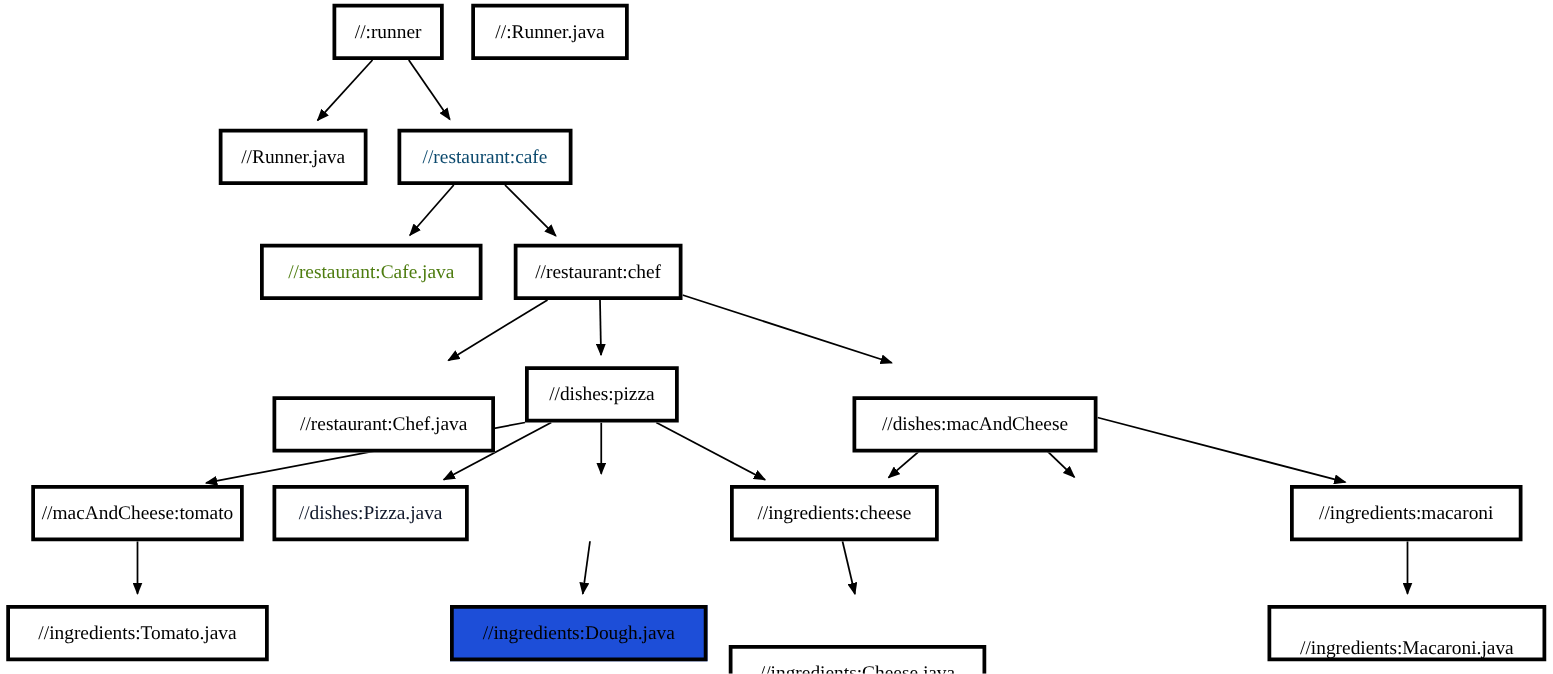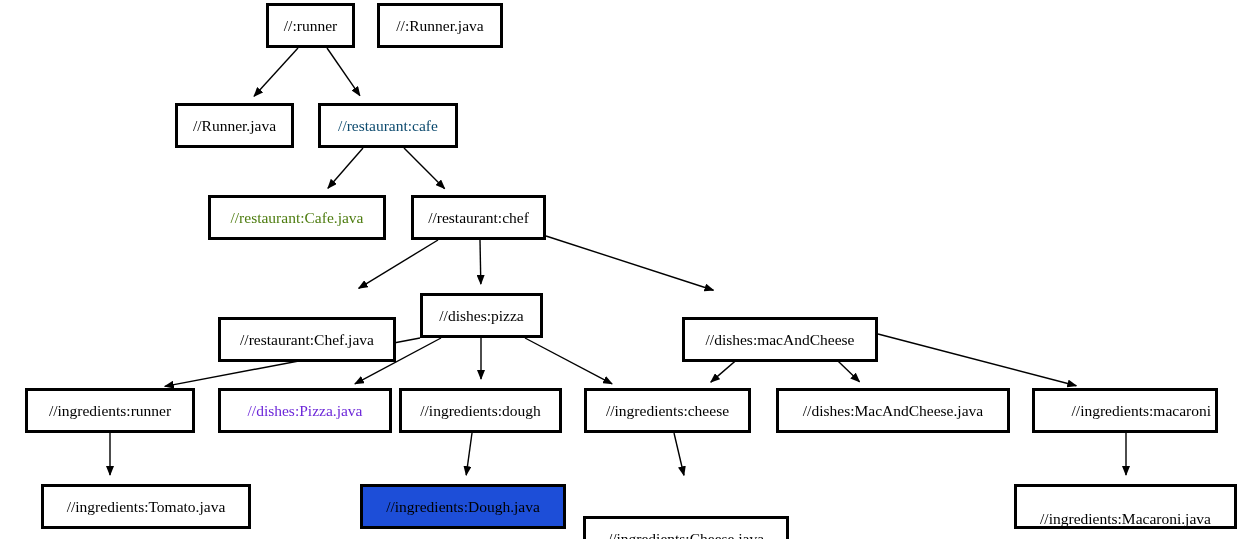--- a/index.html
+++ b/index.html
@@ -106,38 +106,32 @@
       <div class="graph-node" style="left: 218px; top: 293px; width: 178px; height: 45px; background: rgb(255, 255, 255); border-color: rgb(0, 0, 0); color: rgb(0, 0, 0); margin-top: 24px;">
         <span class="node-label">//restaurant:Chef.java</span>
       </div>
       <div class="graph-node" style="left: 420px; top: 293px; width: 123px; height: 45px; background: rgb(255, 255, 255); border-color: rgb(0, 0, 0); color: rgb(0, 0, 0);">
         <span class="node-label">//dishes:pizza</span>
       </div>
       <div class="graph-node" style="left: 682px; top: 293px; width: 196px; height: 45px; background: rgb(255, 255, 255); border-color: rgb(0, 0, 0); color: rgb(0, 0, 0); margin-top: 24px;">
         <span class="node-label">//dishes:macAndCheese</span>
       </div>
       <div class="graph-node" style="left: 25px; top: 388px; width: 170px; height: 45px; background: rgb(255, 255, 255); border-color: rgb(0, 0, 0); color: rgb(0, 0, 0);">
-        <span class="node-label">//ingredients:runner</span>
+        <span class="node-label">//macAndCheese:tomato</span>
       </div>
-      <div class="graph-node" style="left: 218px; top: 388px; width: 174px; height: 45px; background: rgb(255, 255, 255); border-color: rgb(0, 0, 0); color: #6d28d9;">
+      <div class="graph-node" style="left: 218px; top: 388px; width: 157px; height: 45px; background: rgb(255, 255, 255); border-color: rgb(0, 0, 0); color: #0f172a;">
         <span class="node-label">//dishes:Pizza.java</span>
-      </div>
-      <div class="graph-node" style="left: 399px; top: 388px; width: 163px; height: 45px; background: rgb(255, 255, 255); border-color: rgb(0, 0, 0); color: rgb(0, 0, 0);">
-        <span class="node-label">//ingredients:dough</span>
       </div>
       <div class="graph-node" style="left: 584px; top: 388px; width: 167px; height: 45px; background: rgb(255, 255, 255); border-color: rgb(0, 0, 0); color: rgb(0, 0, 0);">
         <span class="node-label">//ingredients:cheese</span>
       </div>
-      <div class="graph-node" style="left: 776px; top: 388px; width: 234px; height: 45px; background: rgb(255, 255, 255); border-color: rgb(0, 0, 0); color: rgb(0, 0, 0);">
-        <span class="node-label">//dishes:MacAndCheese.java</span>
-      </div>
-      <div class="graph-node" style="left: 1032px; top: 388px; width: 186px; height: 45px; background: rgb(255, 255, 255); border-color: rgb(0, 0, 0); color: rgb(0, 0, 0); justify-content: flex-end;">
+      <div class="graph-node" style="left: 1032px; top: 388px; width: 186px; height: 45px; background: rgb(255, 255, 255); border-color: rgb(0, 0, 0); color: rgb(0, 0, 0);">
         <span class="node-label">//ingredients:macaroni</span>
       </div>
-      <div class="graph-node" style="left: 5px; top: 484px; width: 210px; height: 45px; background: rgb(255, 255, 255); border-color: rgb(0, 0, 0); color: rgb(0, 0, 0); margin-left: 36px;">
+      <div class="graph-node" style="left: 5px; top: 484px; width: 210px; height: 45px; background: rgb(255, 255, 255); border-color: rgb(0, 0, 0); color: rgb(0, 0, 0);">
         <span class="node-label">//ingredients:Tomato.java</span>
       </div>
       <div class="graph-node" style="left: 360px; top: 484px; width: 206px; height: 45px; background: #1d4ed8; border-color: rgb(0, 0, 0); color: rgb(0, 0, 0);">
         <span class="node-label">//ingredients:Dough.java</span>
       </div>
       <div class="graph-node" style="left: 583px; top: 484px; width: 206px; height: 45px; background: rgb(255, 255, 255); border-color: rgb(0, 0, 0); color: rgb(0, 0, 0); margin-top: 32px;">
         <span class="node-label">//ingredients:Cheese.java</span>
       </div>
       <div class="graph-node" style="left: 1014px; top: 484px; width: 223px; height: 45px; background: rgb(255, 255, 255); border-color: rgb(0, 0, 0); color: rgb(0, 0, 0); align-items: flex-end;">
         <span class="node-label">//ingredients:Macaroni.java</span>

